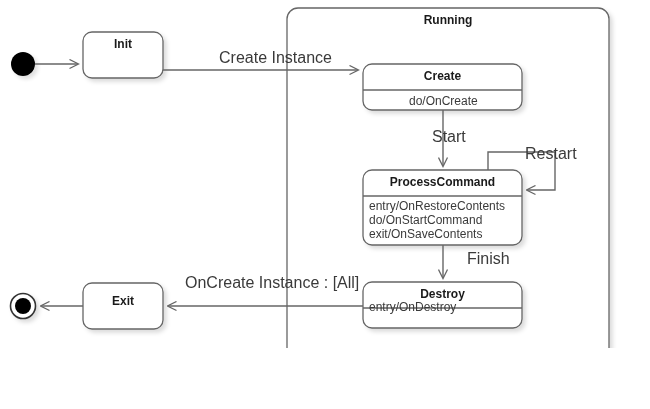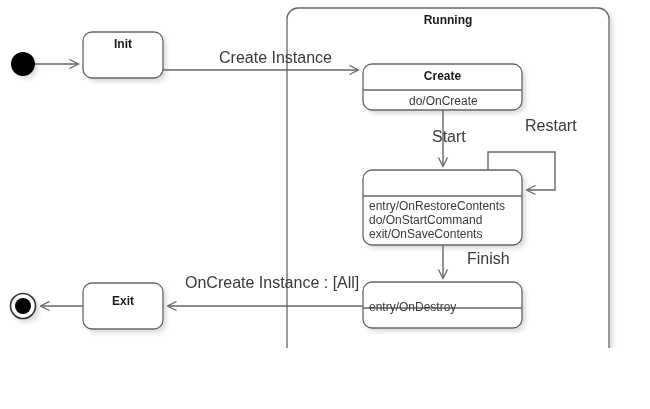--- a/index.html
+++ b/index.html
@@ -138,29 +138,31 @@
 
   <div class="composite-title" style="left:287px; top:13px; width:322px;">Running</div>
 
   <div class="state-title" style="left:83px; top:37px; width:80px;">Init</div>
 
   <div class="state-title" style="left:363px; top:69px; width:159px;">Create</div>
 
   <div class="state-title" style="left:83px; top:294px; width:80px;">Exit</div>
   <div class="state-body" style="left:369px; top:94px;margin-left:40px;">do/OnCreate</div>
 
+  <div class="state-title" style="left:363px; top:175px; width:159px;">ProcessCommand</div>
   <div class="state-body" style="left:369px; top:199px;">entry/OnRestoreContents
 do/OnStartCommand
 exit/OnSaveContents</div>
 
+  <div class="state-title" style="left:363px; top:287px; width:159px;">Destroy</div>
   <div class="state-body" style="left:369px; top:300px;">entry/OnDestroy</div>
 
   <div class="lbl" style="left:219px; top:51px;">Create Instance</div>
 
   <div class="lbl" style="left:432px; top:130px;">Start</div>
 
-  <div class="lbl" style="left:525px; top:119px;text-align:right;">Restart</div>
+  <div class="lbl" style="left:525px; top:147px;text-align:right;">Restart</div>
 
   <div class="lbl" style="left:467px; top:252px;">Finish</div>
 
   <div class="lbl" style="left:185px; top:276px;">OnCreate Instance :  [All]</div>
 
 </div>
 
 </body></html>

